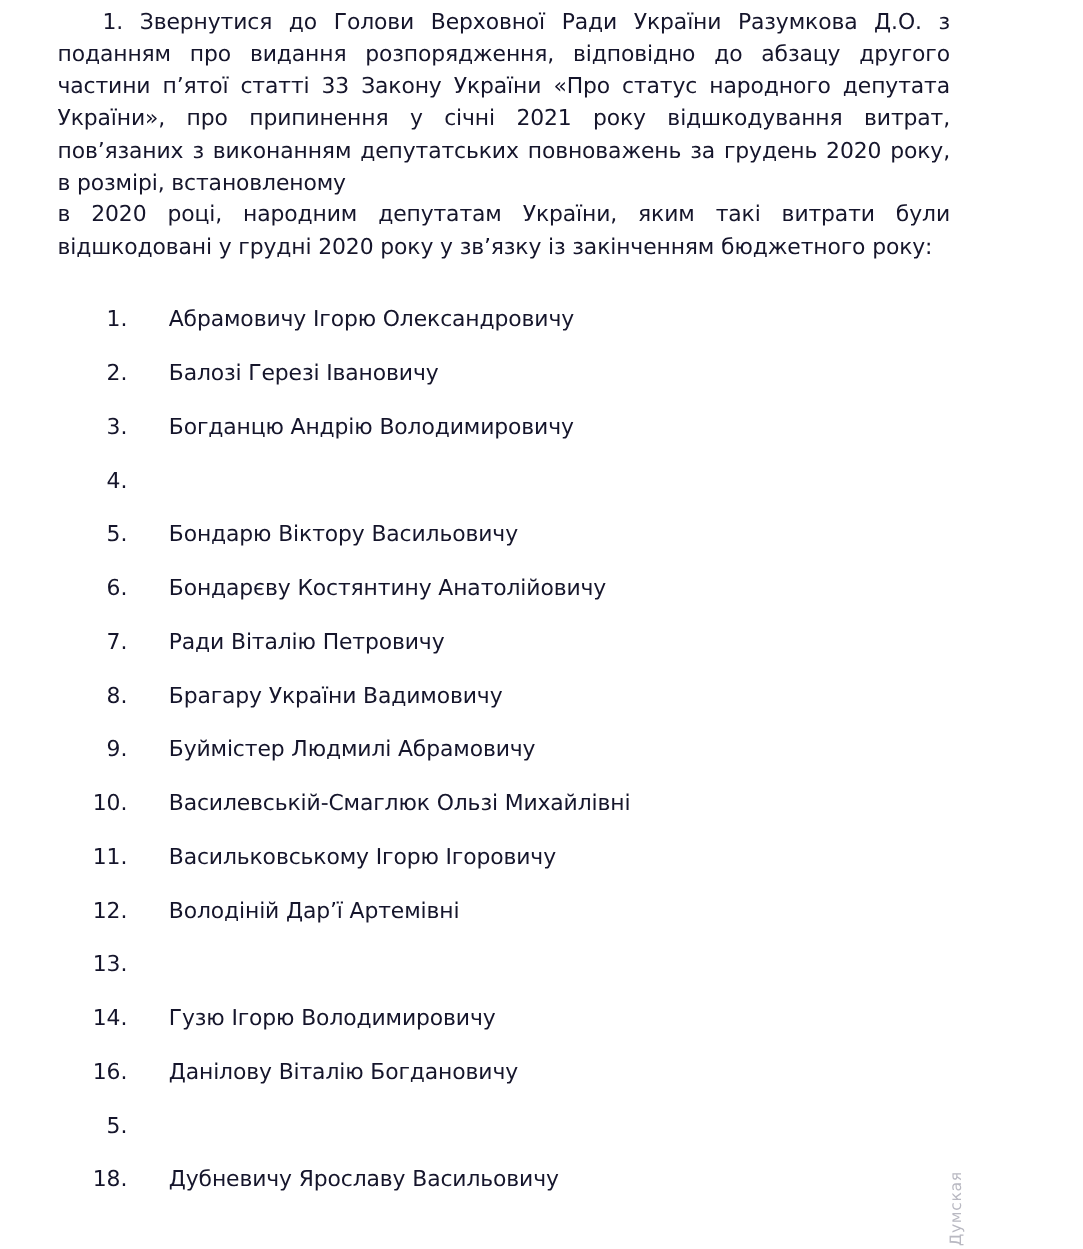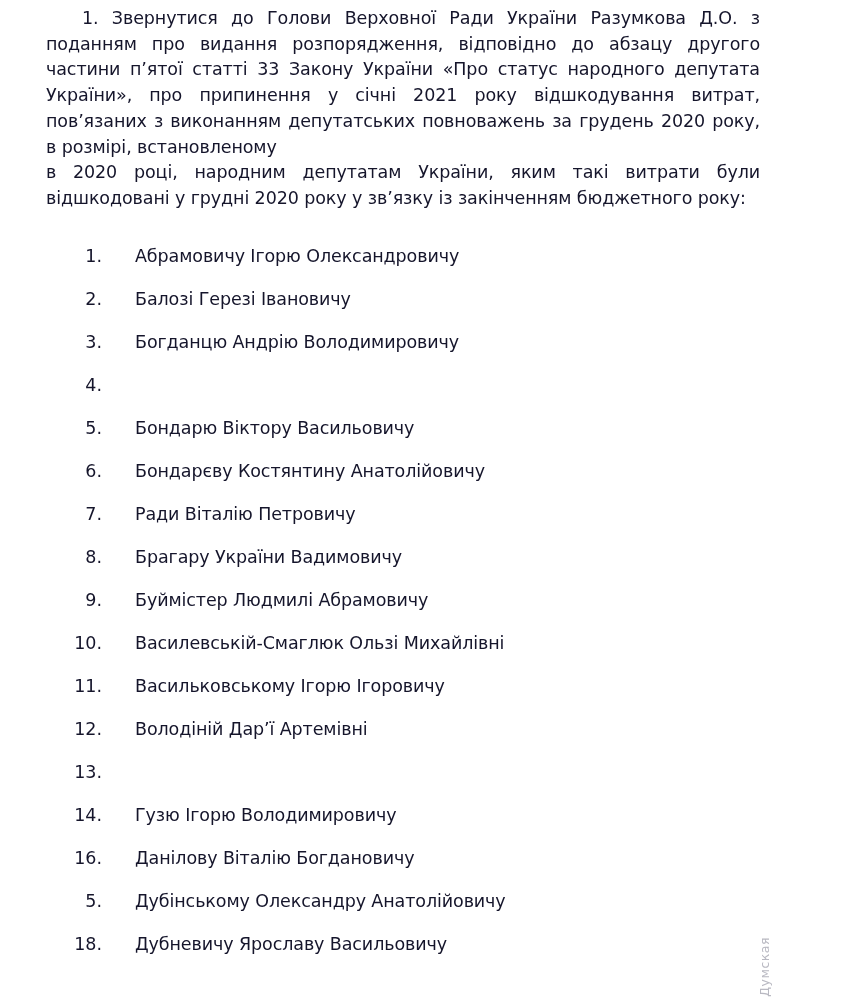--- a/index.html
+++ b/index.html
@@ -144,21 +144,20 @@
     <li class="list-item">
       <span class="list-num">14.</span>
       <span class="list-name">Гузю Ігорю Володимировичу</span>
     </li>
     <li class="list-item">
       <span class="list-num">16.</span>
       <span class="list-name">Данілову Віталію Богдановичу</span>
     </li>
     <li class="list-item">
       <span class="list-num">5.</span>
-      <span class="list-name">Дубінському Олександру Анатолійовичу</span>
     </li>
     <li class="list-item">
       <span class="list-num">18.</span>
       <span class="list-name">Дубневичу Ярославу Васильовичу</span>
     </li>
   </ul>
 
   <div class="watermark">Думская</div>
 </div>
 

